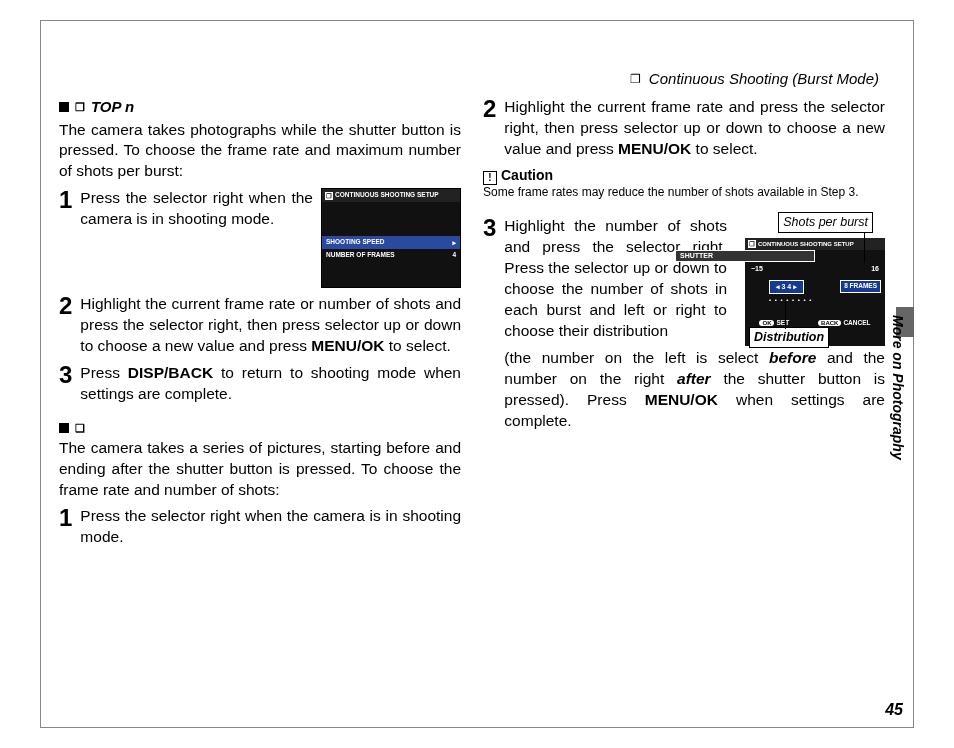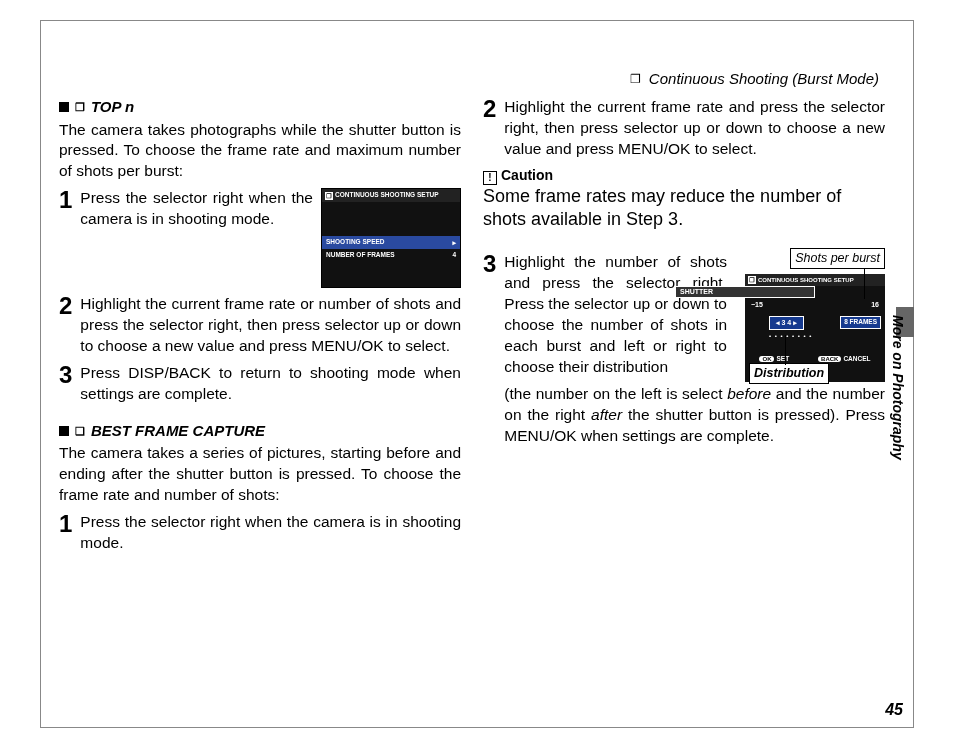--- a/index.html
+++ b/index.html
@@ -54,46 +54,46 @@
     font-weight: bold;
     font-size: 24px;
     line-height: 1;
     flex: none;
     font-family: "Arial Narrow", Arial, sans-serif;
     font-stretch: condensed;
   }
   .step-body { flex:1; }
   .step-row { display:flex; gap:8px; align-items:flex-start;}
   .step-text { flex:1; text-align: justify;}
-  .bolder { font-weight: normal; }
-  .bolditalic { font-weight: normal; font-style: italic;}
+  .bolder { font-weight: bold; }
+  .bolditalic { font-weight: bold; font-style: italic;}
   .caution-head { font-weight:bold; font-size:14px; margin-top:4px;}
   .caution-icon { display:inline-block; border:1.5px solid #000; width:14px; height:14px; line-height:12px; text-align:center; font-size:10px; font-weight:bold; margin-right:4px; vertical-align:-1px;}
-  .caution-body { font-size:18px; line-height:1.25; margin-bottom:22px;}
+  .caution-body { font-size:12px; line-height:1.25; margin-bottom:16px;}
   
   .cam {
     width: 140px; height:100px;
     background:#111; color:#fff;
     font-size:7px; font-weight:bold;
     position:relative; flex:none;
     border:1px solid #000;
   }
   .cam-title { background:#222; padding:2px 3px; font-size:6.5px; display:flex; align-items:center; gap:2px;}
   .cam-title-ic { width:8px;height:8px;background:#fff; color:#000; display:inline-flex;align-items:center;justify-content:center;font-size:6px;}
   .cam-row { display:flex; justify-content:space-between; padding:2px 4px; font-size:6.5px;}
   .cam-hl { background:#2a4aa0;}
   .cam-spacer { height:34px;}
   .cam-arrow { font-size:7px;}
   
   .cam2wrap { width:150px; flex:none; position:relative;}
   .callout {
     border:1px solid #000; font-style:italic; font-size:12.5px;
     padding:1px 4px; position:absolute; background:#fff; white-space:nowrap;
   }
-  .callout-top { top:-4px; right:0;}
+  .callout-top { top:-4px; right:12px;}
   .callout-bot { bottom:-2px; left:14px;font-weight:bold;}
   .cam2 {
     width:140px; height:108px; background:#111; color:#fff;
     font-size:7px; font-weight:bold; position:relative;
     margin-top:22px; margin-left:auto;
   }
   .cam2-title { background:#222; padding:2px 3px; font-size:6px; display:flex; gap:2px; align-items:center;}
   .cam2-body { position:relative; height:80px;}
   .cam2-label { position:absolute; font-size:7px; }
   .cam2-shutter { left:50%; top:14px; transform:translateX(-50%); background:#333; border:1px solid #fff; padding:0 4px; font-size:7px;}
@@ -175,21 +175,20 @@
         <div class="step-body just">
           <span>Press </span><span class="bolder">DISP/BACK</span><span> to return to shooting mode when settings are complete.</span>
         </div>
       </div>
 
       <div style="height:10px"></div>
 
       <div class="section-head">
         <span class="sq"></span>
         <span class="sh-icon">❏</span>
-        <span>BEST FRAME CAPTURE</span>
       </div>
       <div class="intro">The camera takes a series of pictures, starting before and ending after the shutter button is pressed.  To choose the frame rate and number of shots:</div>
 
       <div class="step">
         <div class="step-num">1</div>
         <div class="step-body just">Press the selector right when the camera is in shooting mode.</div>
       </div>
 
     </div>
 

